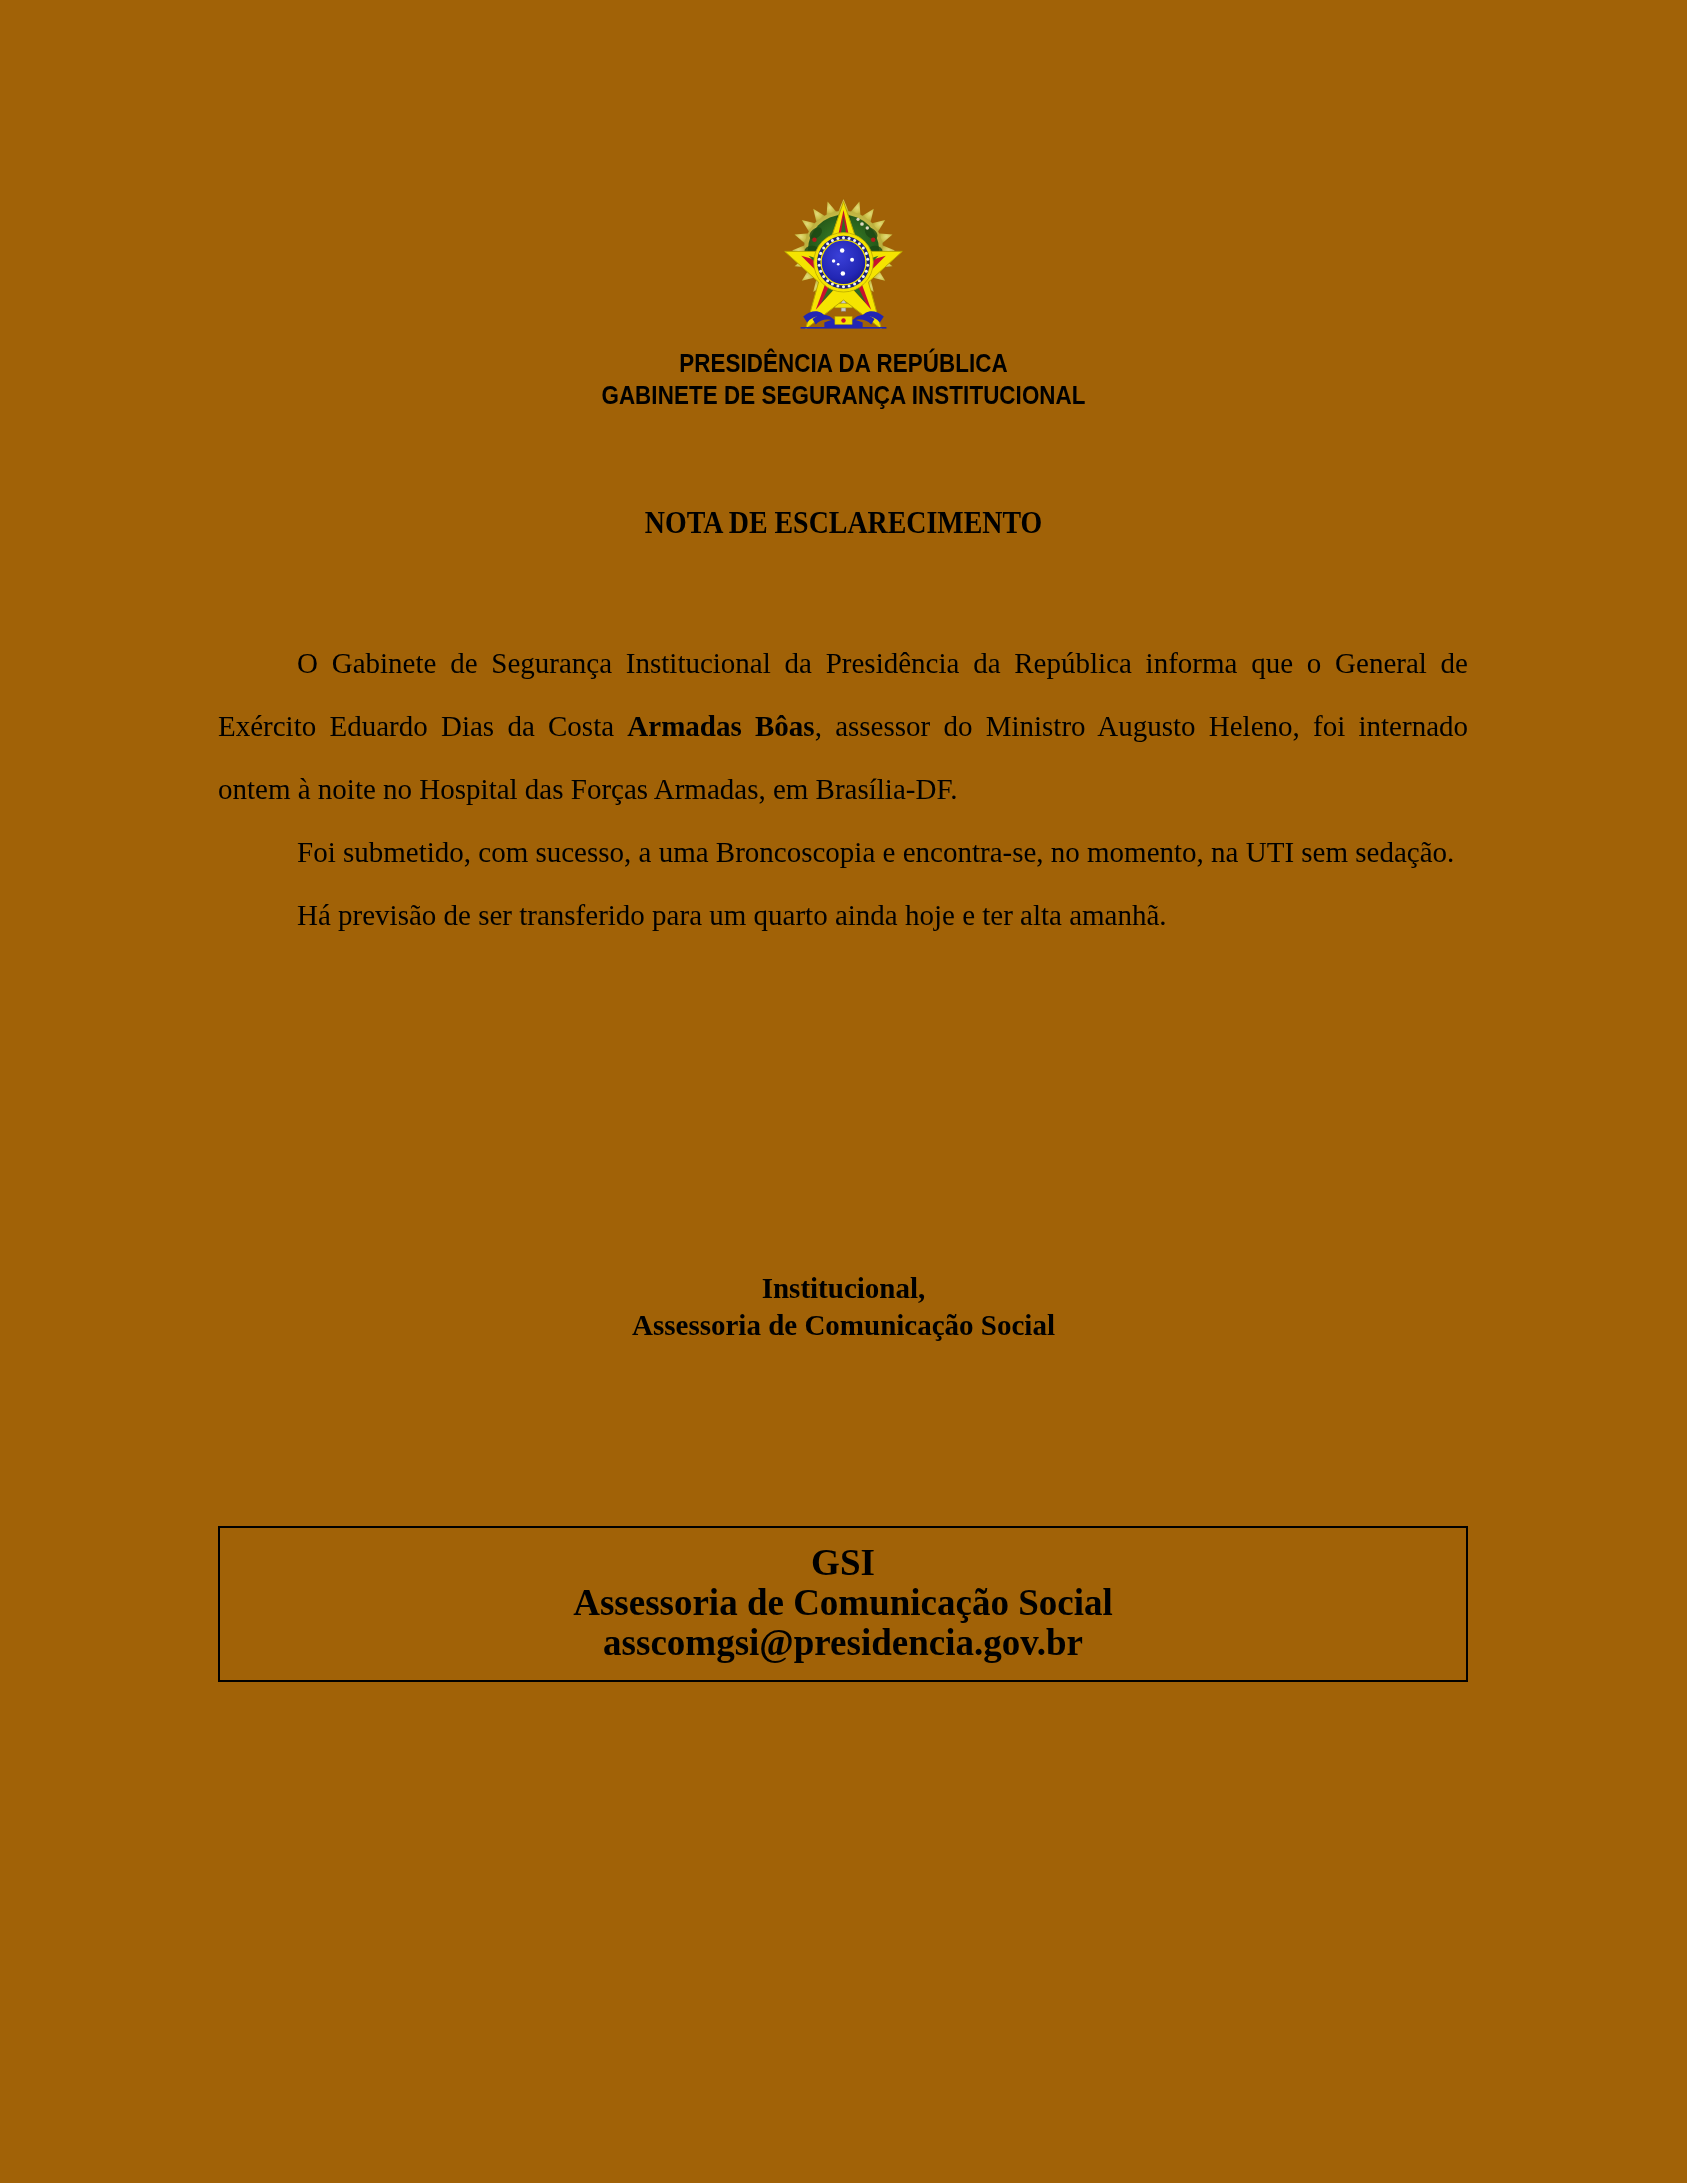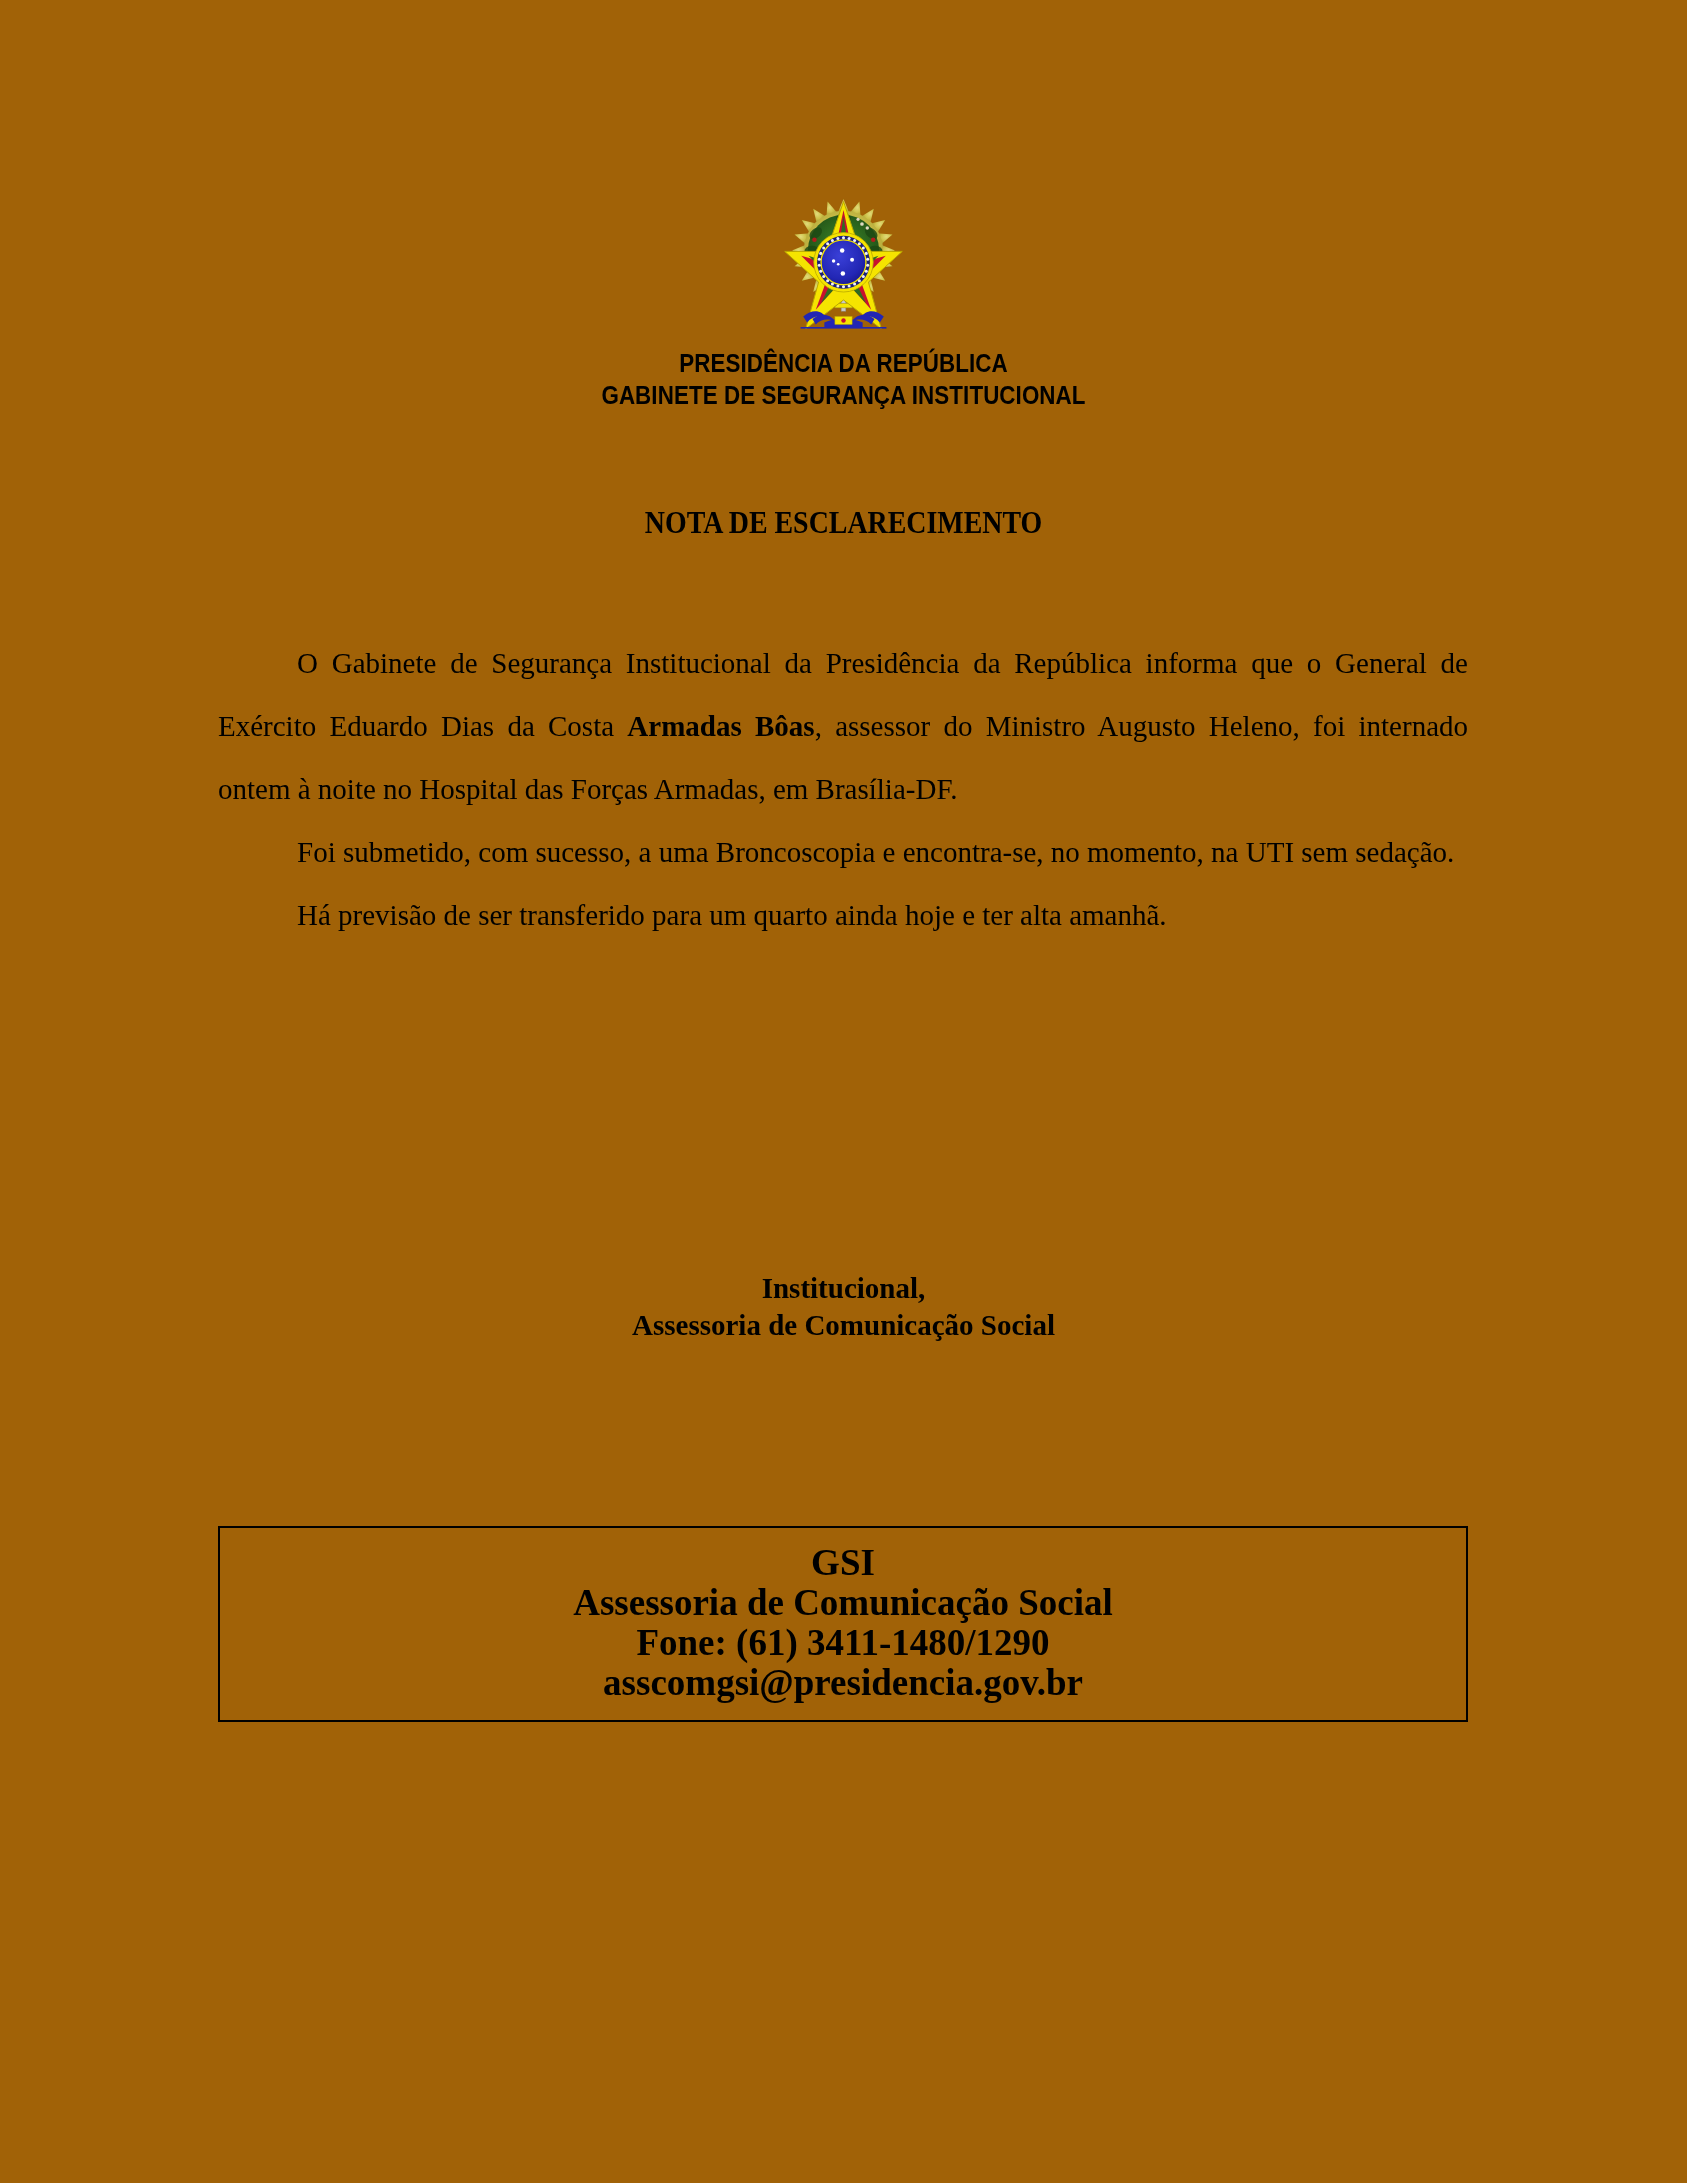--- a/index.html
+++ b/index.html
@@ -295,18 +295,17 @@
   </div>
 
   <div class="signature">
     <div>Institucional,</div>
     <div>Assessoria de Comunicação Social</div>
   </div>
 
   <div class="footer-box">
     <div>GSI</div>
     <div>Assessoria de Comunicação Social</div>
-    <div>Fone: (61) 3411-1480/1290</div>
     <div>asscomgsi@presidencia.gov.br</div>
   </div>
 
 </div>
 
 
 </body></html>

